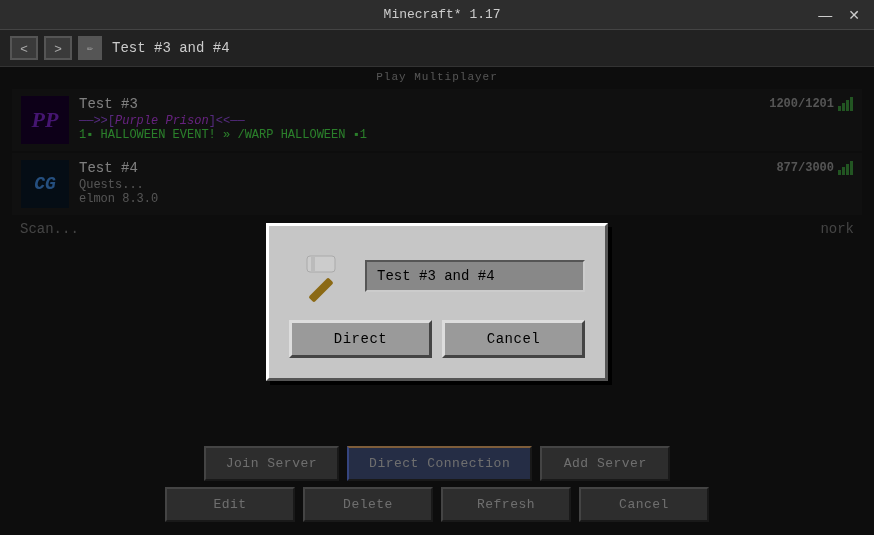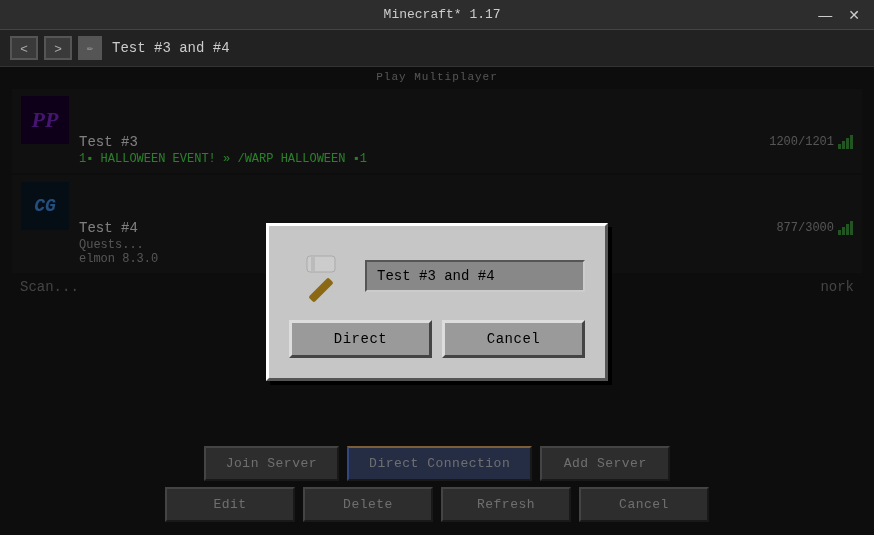--- a/index.html
+++ b/index.html
@@ -136,40 +136,40 @@
     }
 
     .server-logo-cg {
       background: #0a1a2a;
       color: #4a9eff;
       font-size: 18px;
     }
 
     .server-info {
       flex: 1;
-      margin-top: 38px;
     }
 
     .server-header {
       display: flex;
       justify-content: space-between;
       align-items: center;
     }
 
     .server-name {
       color: #fff;
       font-size: 14px;
     }
 
     .server-players {
       color: #aaa;
       font-size: 12px;
       display: flex;
       align-items: center;
       gap: 4px;
+      font-weight: bold;
     }
 
     .signal-bars {
       display: flex;
       gap: 1px;
       align-items: flex-end;
     }
 
     .signal-bar {
       background: #4a4;
@@ -358,20 +358,21 @@
             <span>1200/1201</span>
             <div class="signal-bars">
               <div class="signal-bar" style="height:5px;"></div>
               <div class="signal-bar" style="height:8px;"></div>
               <div class="signal-bar" style="height:11px;"></div>
               <div class="signal-bar" style="height:14px;"></div>
             </div>
           </div>
         </div>
         <div class="server-motd">
+          <div class="server-motd-line1">——&gt;&gt;[<span style="color:#cc44ff;font-style:italic;">Purple Prison</span>]&lt;&lt;——</div>
           <div class="server-motd-line2">1▪ HALLOWEEN EVENT! » /WARP HALLOWEEN ▪1</div>
         </div>
       </div>
     </div>
 
     <div class="server-item">
       <div class="server-logo server-logo-cg">CG</div>
       <div class="server-info">
         <div class="server-header">
           <span class="server-name">Test #4</span>

